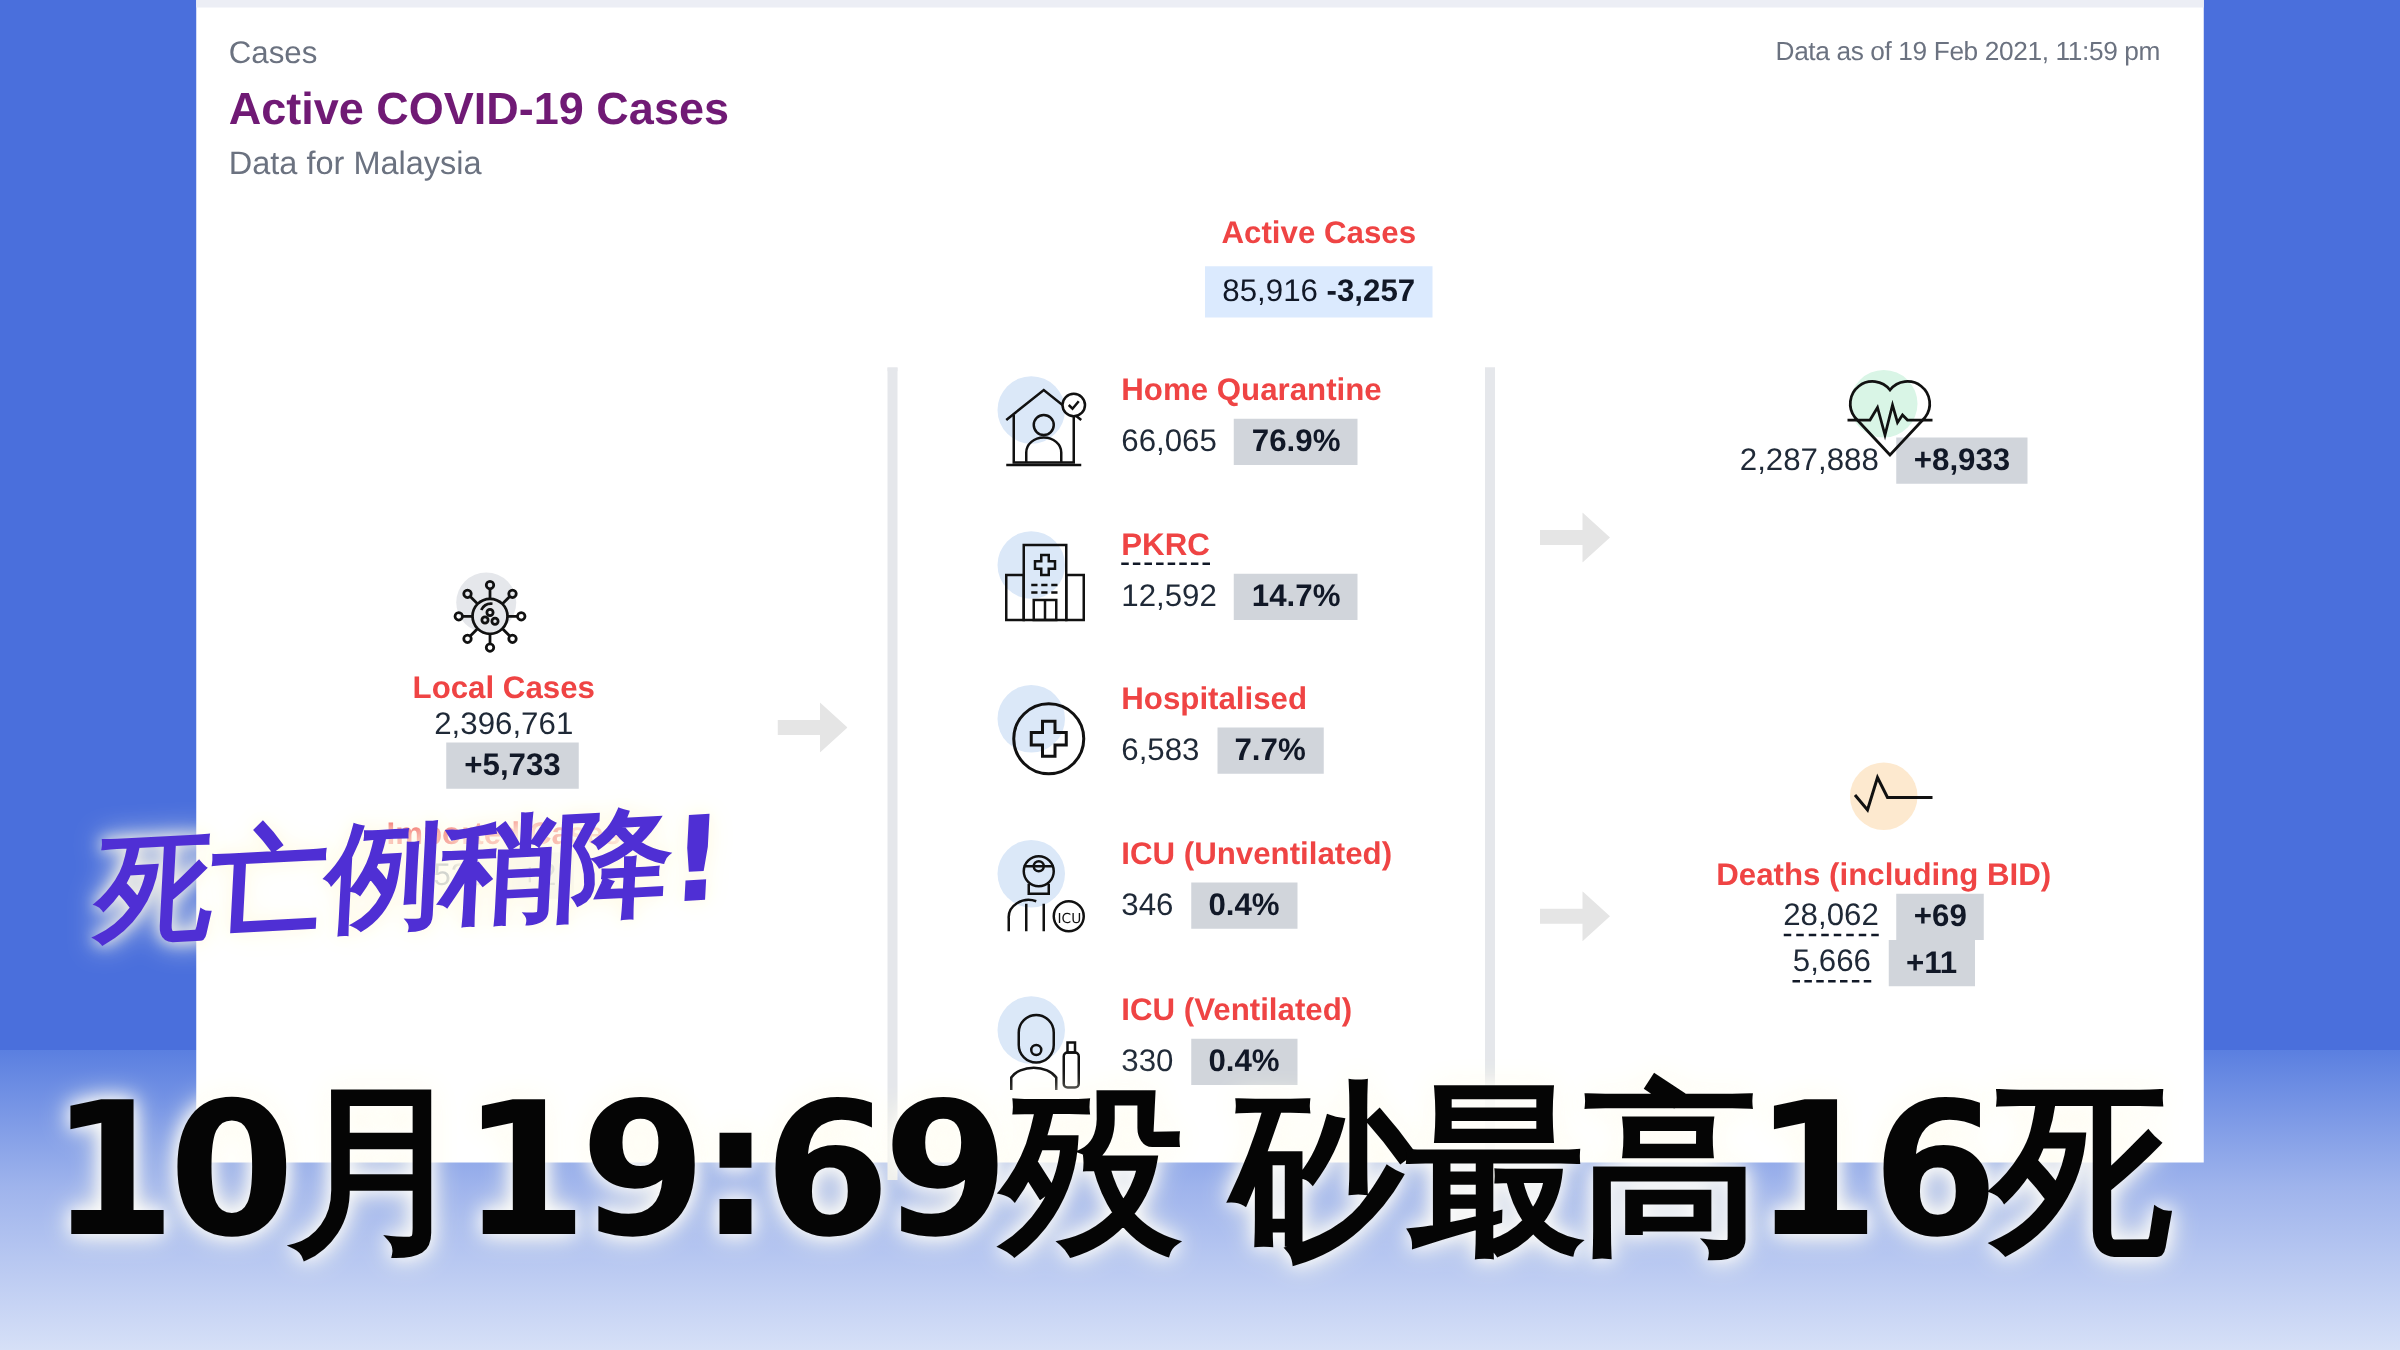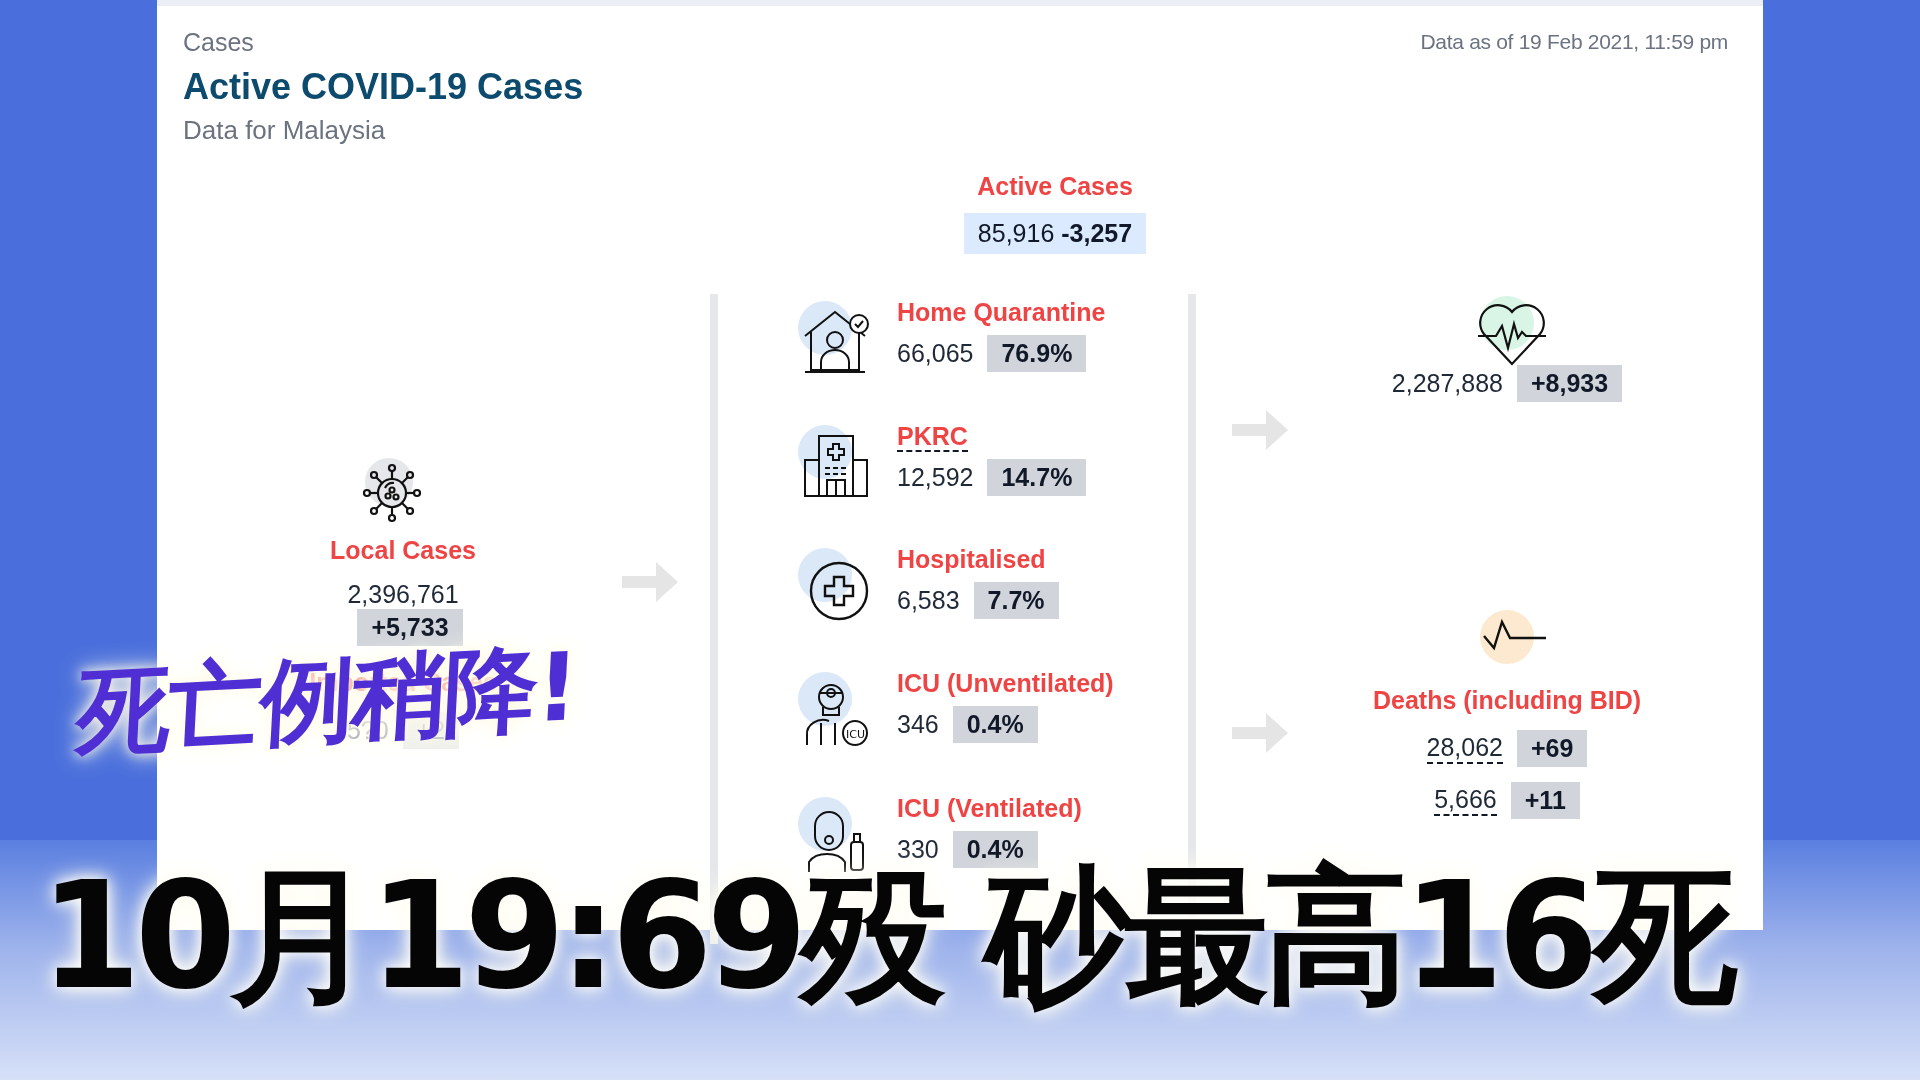--- a/index.html
+++ b/index.html
@@ -13,21 +13,21 @@
     position: absolute; left: 0; right: 0; top: 840px; bottom: 0;
     background: linear-gradient(to bottom, #5a7fe0 0%, #9eb3ec 45%, #d6e0f7 100%);
   }
   .card {
     position: absolute; left: 157px; top: 0; width: 1606px; height: 930px;
     background: #ffffff;
   }
   .card-topbar { position: absolute; left: 0; top: 0; width: 100%; height: 6px; background: #eceef5; }
   .abs { position: absolute; }
   .crumb { left: 26px; top: 28px; font-size: 25px; color: #6b7280; }
-  .title { left: 26px; top: 66px; font-size: 36px; font-weight: bold; color: #0c4a6e; }
+  .title { left: 26px; top: 66px; font-size: 36px; font-weight: bold; color: #701a75; }
   .subtitle { left: 26px; top: 115px; font-size: 26px; color: #6b7280; }
   .asof { right: 35px; top: 30px; font-size: 21px; color: #6b7280; letter-spacing: -0.3px; }
 
   .center-head { left: 700px; width: 396px; top: 172px; text-align: center; }
   .lbl { font-size: 25px; font-weight: bold; color: #ef4444; }
   .active-box {
     display: inline-block; margin-top: 12px; background: #dbeafe;
     padding: 6px 14px; font-size: 25px; color: #111827;
   }
   .active-box b { }
@@ -39,21 +39,21 @@
   .row { left: 640px; width: 380px; height: 100px; }
   .row .ico { position: absolute; left: 0; top: 0; width: 74px; height: 74px; }
   .row .ico .halo { position: absolute; left: 1px; top: 1px; width: 54px; height: 54px; border-radius: 50%; background: #dbe8f8; }
   .row .ico svg { position: absolute; left: 4px; top: 6px; }
   .row .txt { position: absolute; left: 100px; top: -2px; }
   .row .val { margin-top: 8px; font-size: 25px; color: #1f2937; display: flex; align-items: center; }
   .pill { display: inline-block; background: #d1d5db; font-weight: bold; padding: 4px 14px; margin-left: 14px; color: #111827; }
   .dashed { border-bottom: 2px dashed #111827; }
 
   .col { text-align: center; }
-  .col .val { margin-top: 15px; font-size: 25px; color: #1f2937; display: flex; justify-content: center; align-items: center; }
+  .col .val { margin-top: 0; font-size: 25px; color: #1f2937; display: flex; justify-content: center; align-items: center; }
   .circle { width: 54px; height: 54px; border-radius: 50%; margin: 0 auto; position: relative; }
   .circle svg { position: absolute; left: -6px; top: 2px; }
 
   .arrow { width: 56px; height: 40px; }
 
   .overlay-sub {
     left: 80px; top: 650px; font-size: 94px; font-weight: bold; color: #4f2fd4;
     transform: rotate(-3deg) skewX(-6deg); transform-origin: left top;
     text-shadow: 0 0 12px #fffbe8, 0 0 24px #fffbe8; letter-spacing: -2px;
     font-family: "DejaVu Sans", sans-serif;

